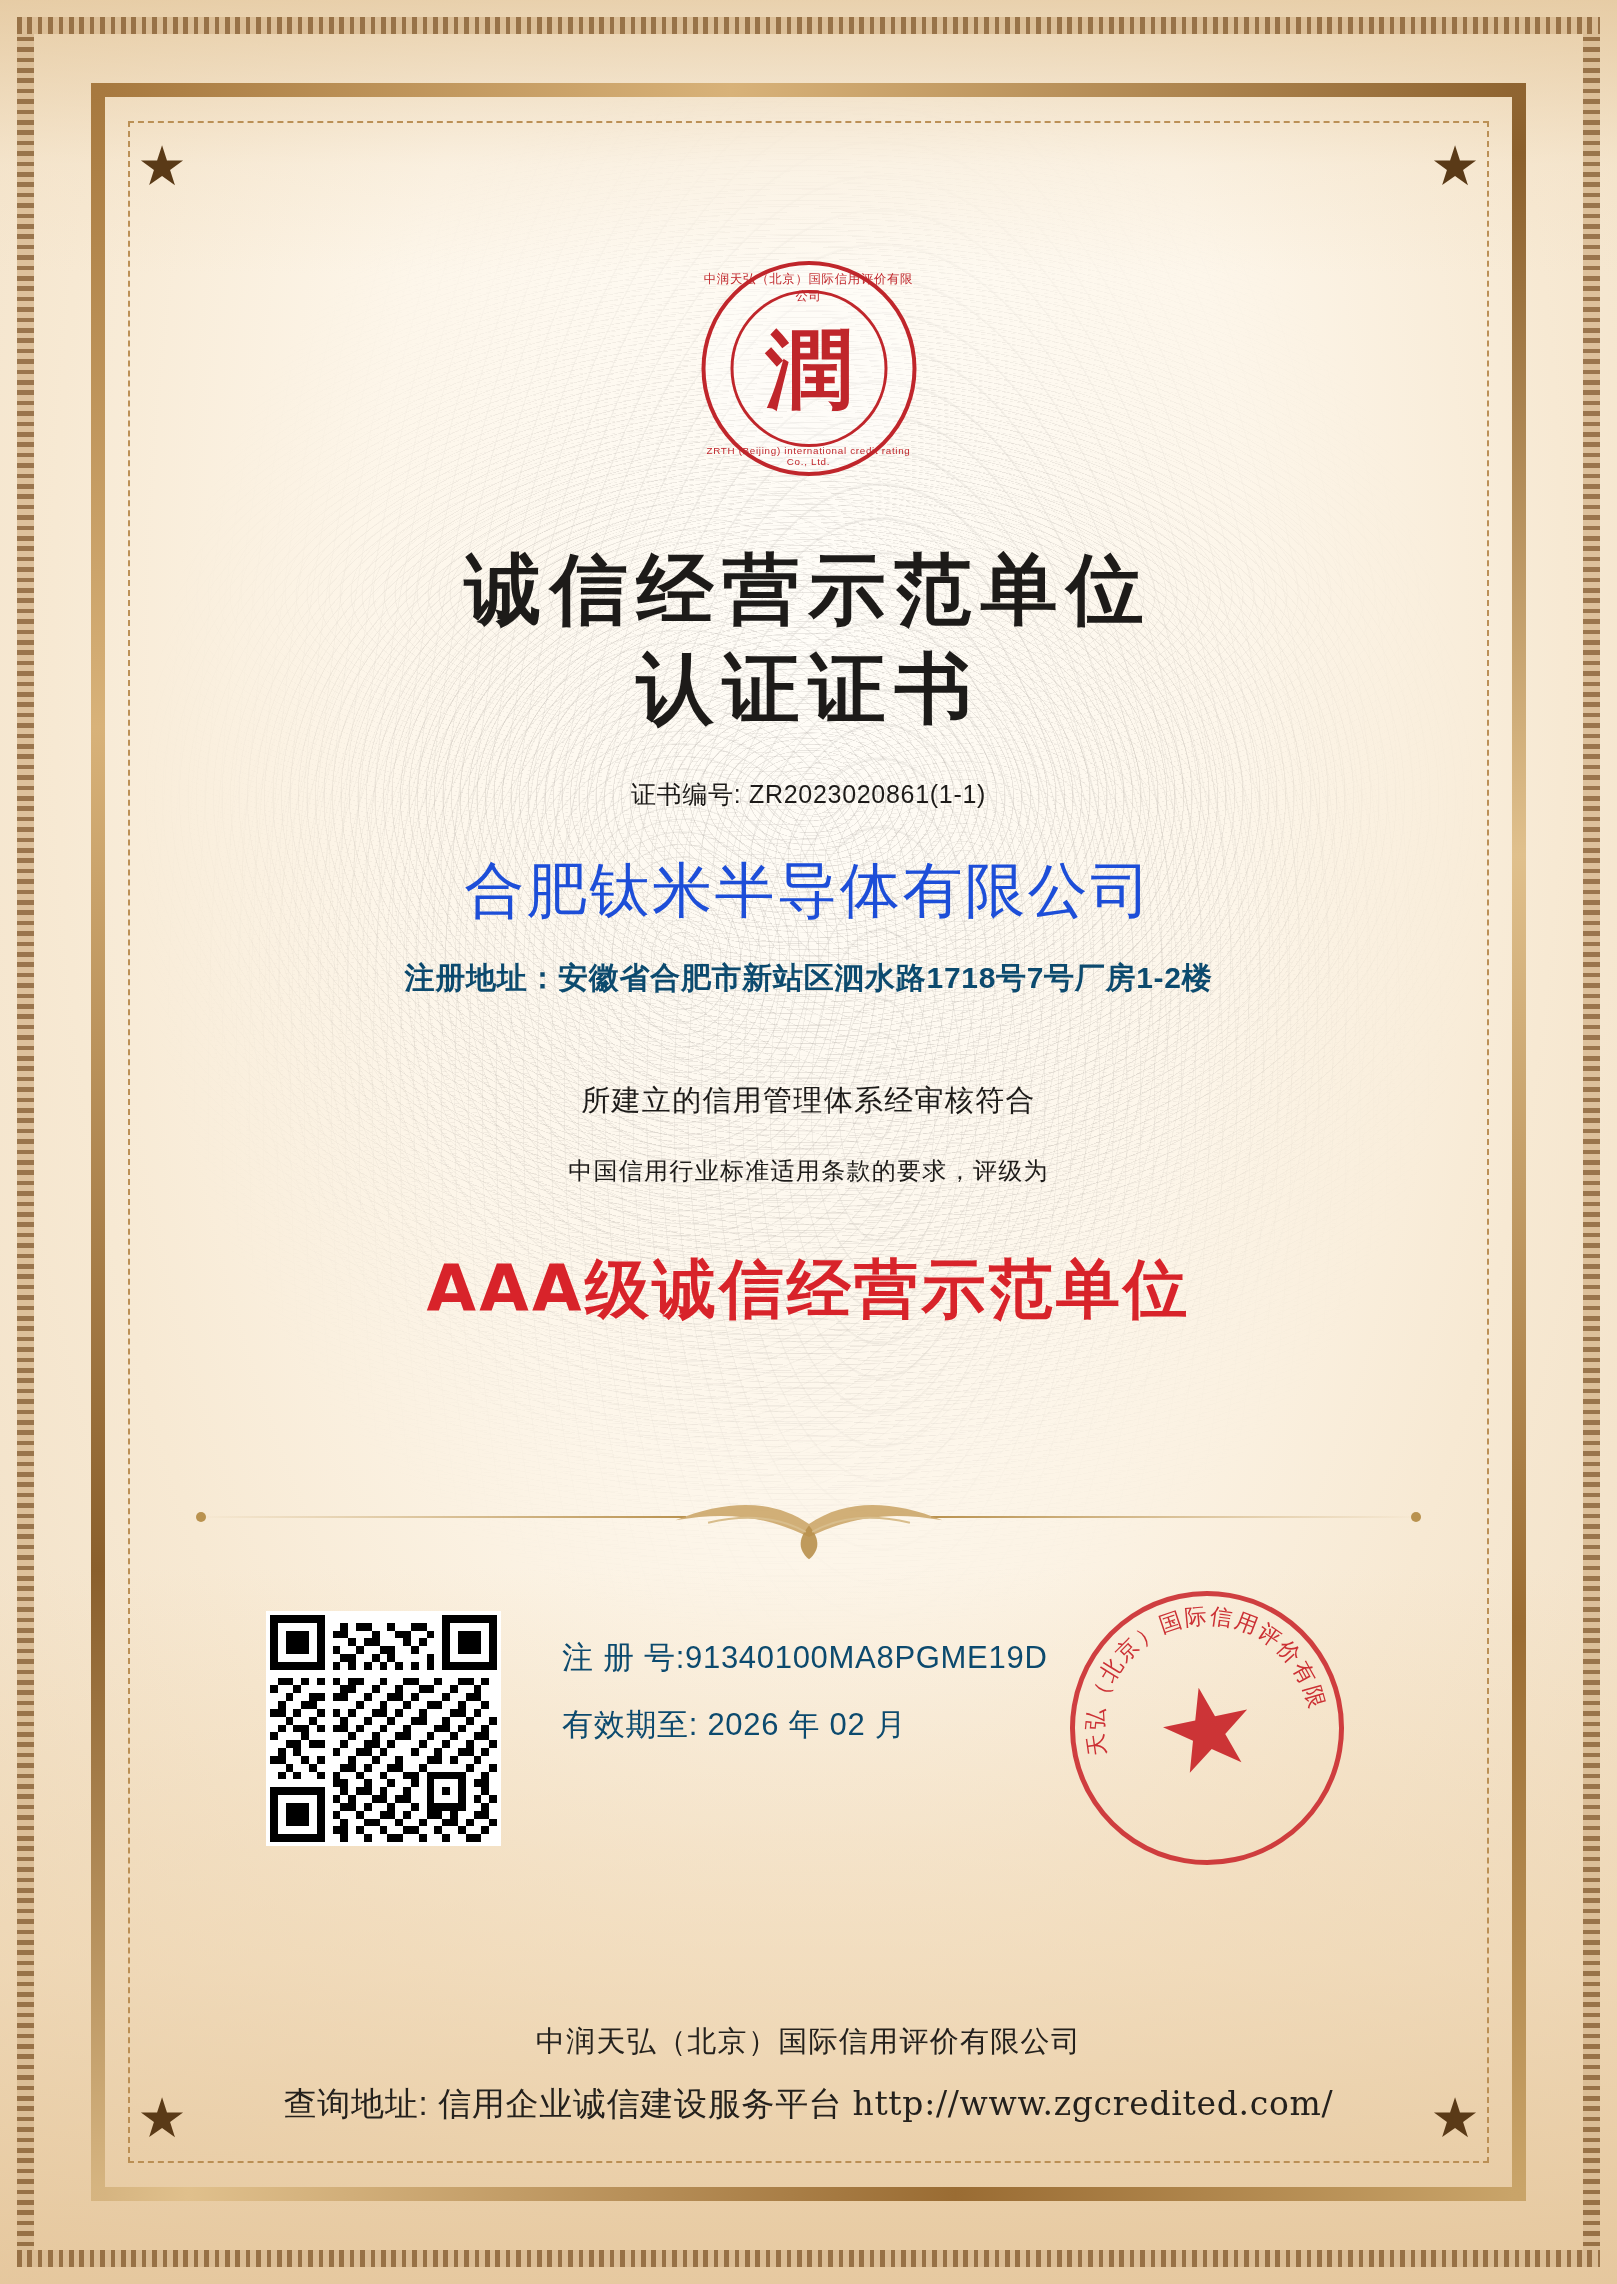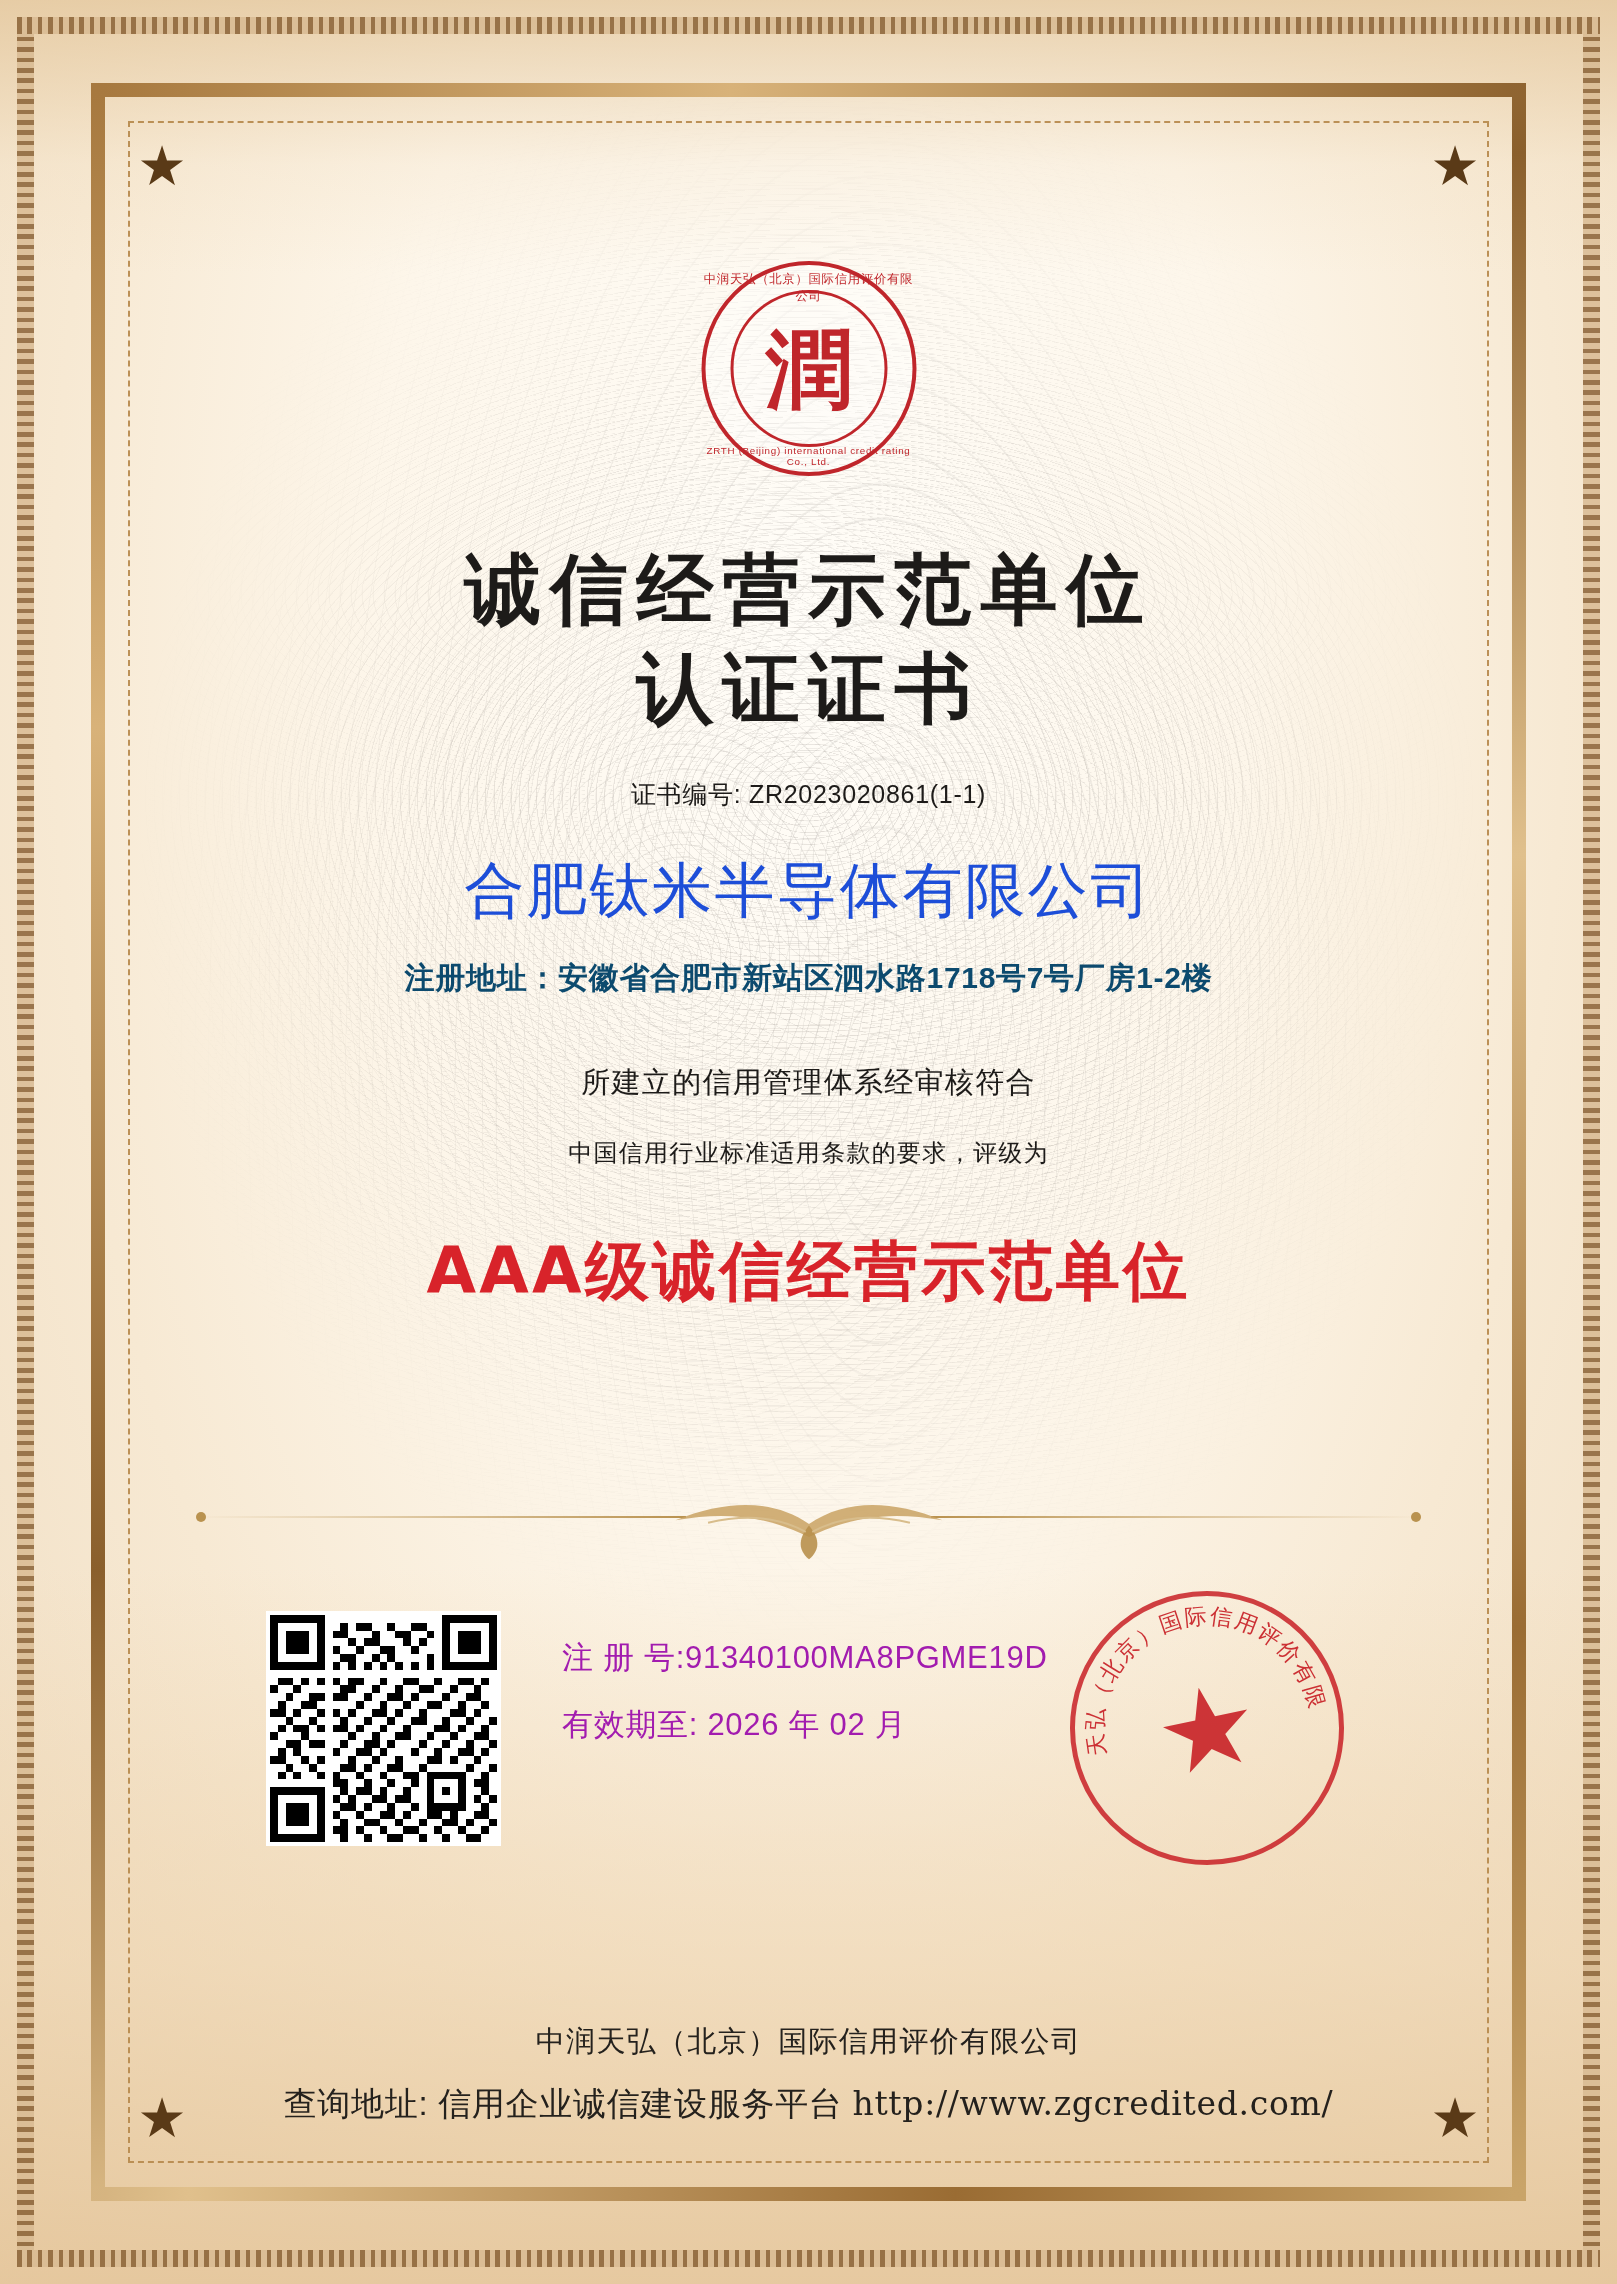--- a/index.html
+++ b/index.html
@@ -203,21 +203,21 @@
 
   .address {
     margin-top: 26px;
     font-size: 30px;
     font-weight: 700;
     color: #0c4a6e;
     letter-spacing: 0.7px;
   }
 
   .statement-1 {
-    margin-top: 64px;
+    margin-top: 82px;
     font-size: 29px;
     color: #1d1b19;
     letter-spacing: 1.3px;
   }
   .statement-2 {
     margin-top: 34px;
     font-size: 24px;
     color: #1d1b19;
     letter-spacing: 1.3px;
   }
@@ -283,21 +283,21 @@
   .qr canvas, .qr svg { display: block; }
 
   .info {
     position: absolute;
     left: 562px;
     top: 1637px;
     text-align: left;
   }
   .info-line {
     font-size: 31px;
-    color: #a21caf;
+    color: #0c4a6e;
     letter-spacing: 0.7px;
     margin-bottom: 25px;
     white-space: nowrap;
   }
 
   
   .stamp {
     position: absolute;
     left: 1070px;
     top: 1591px;

